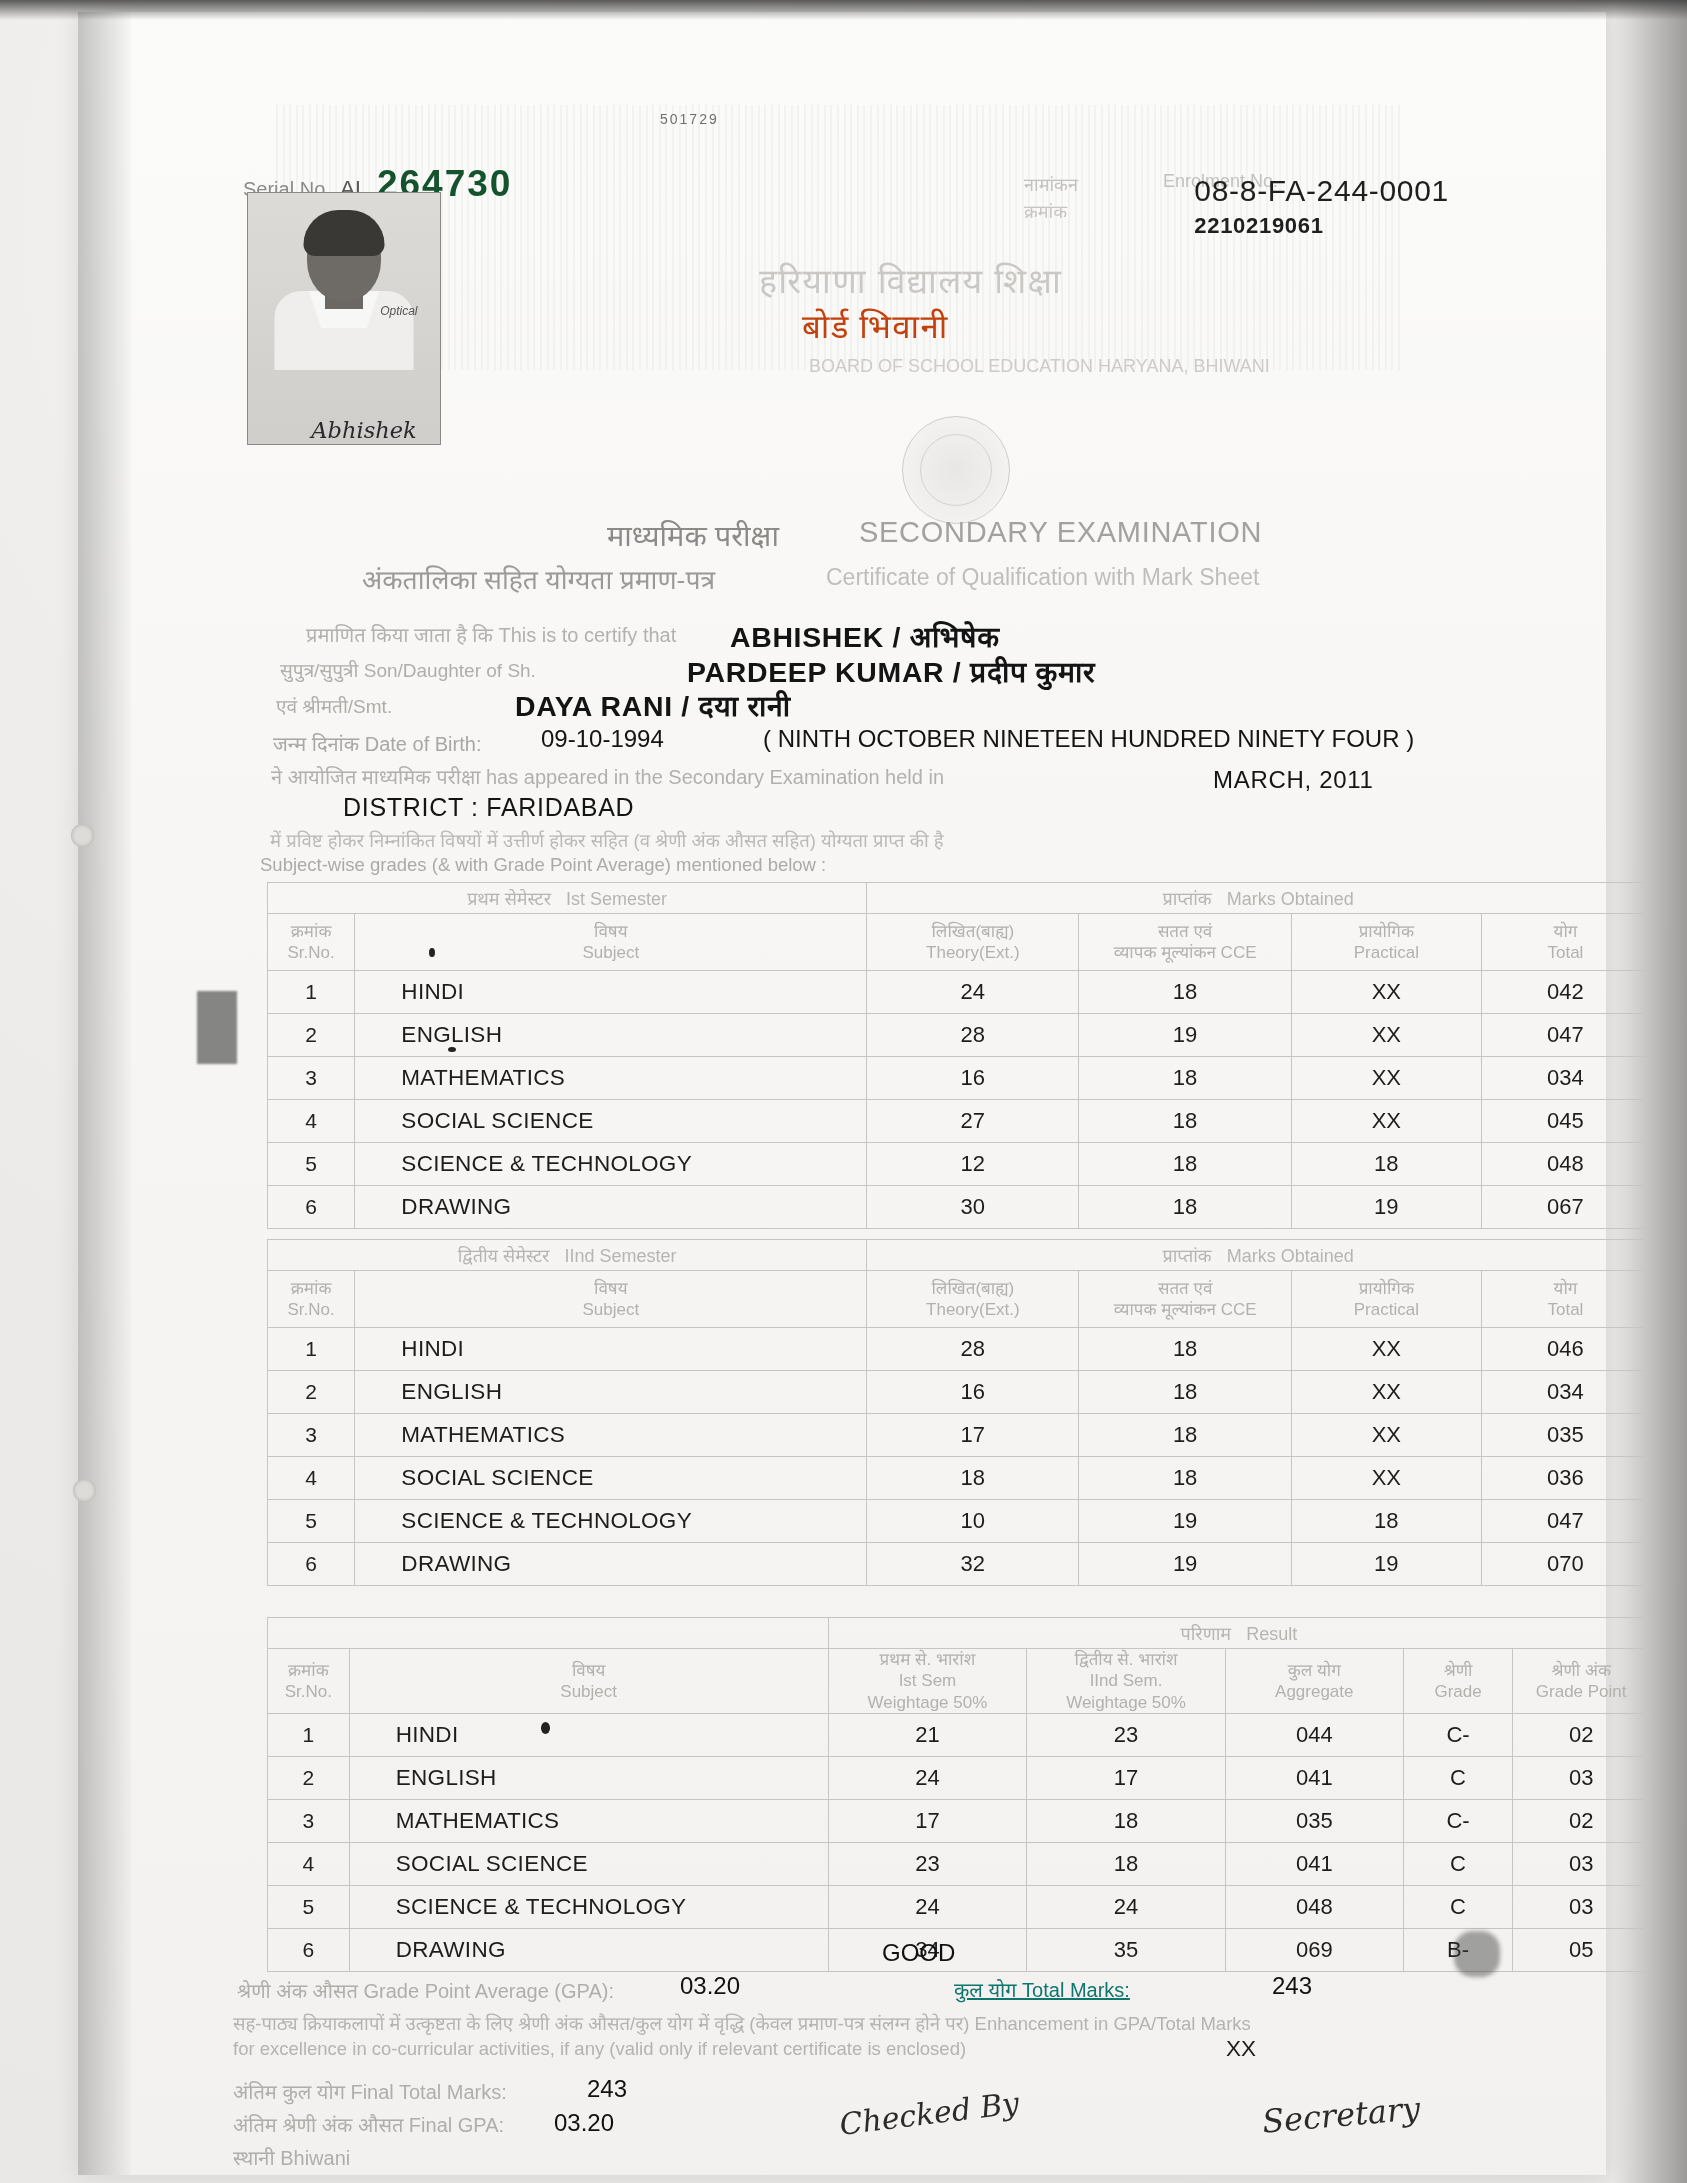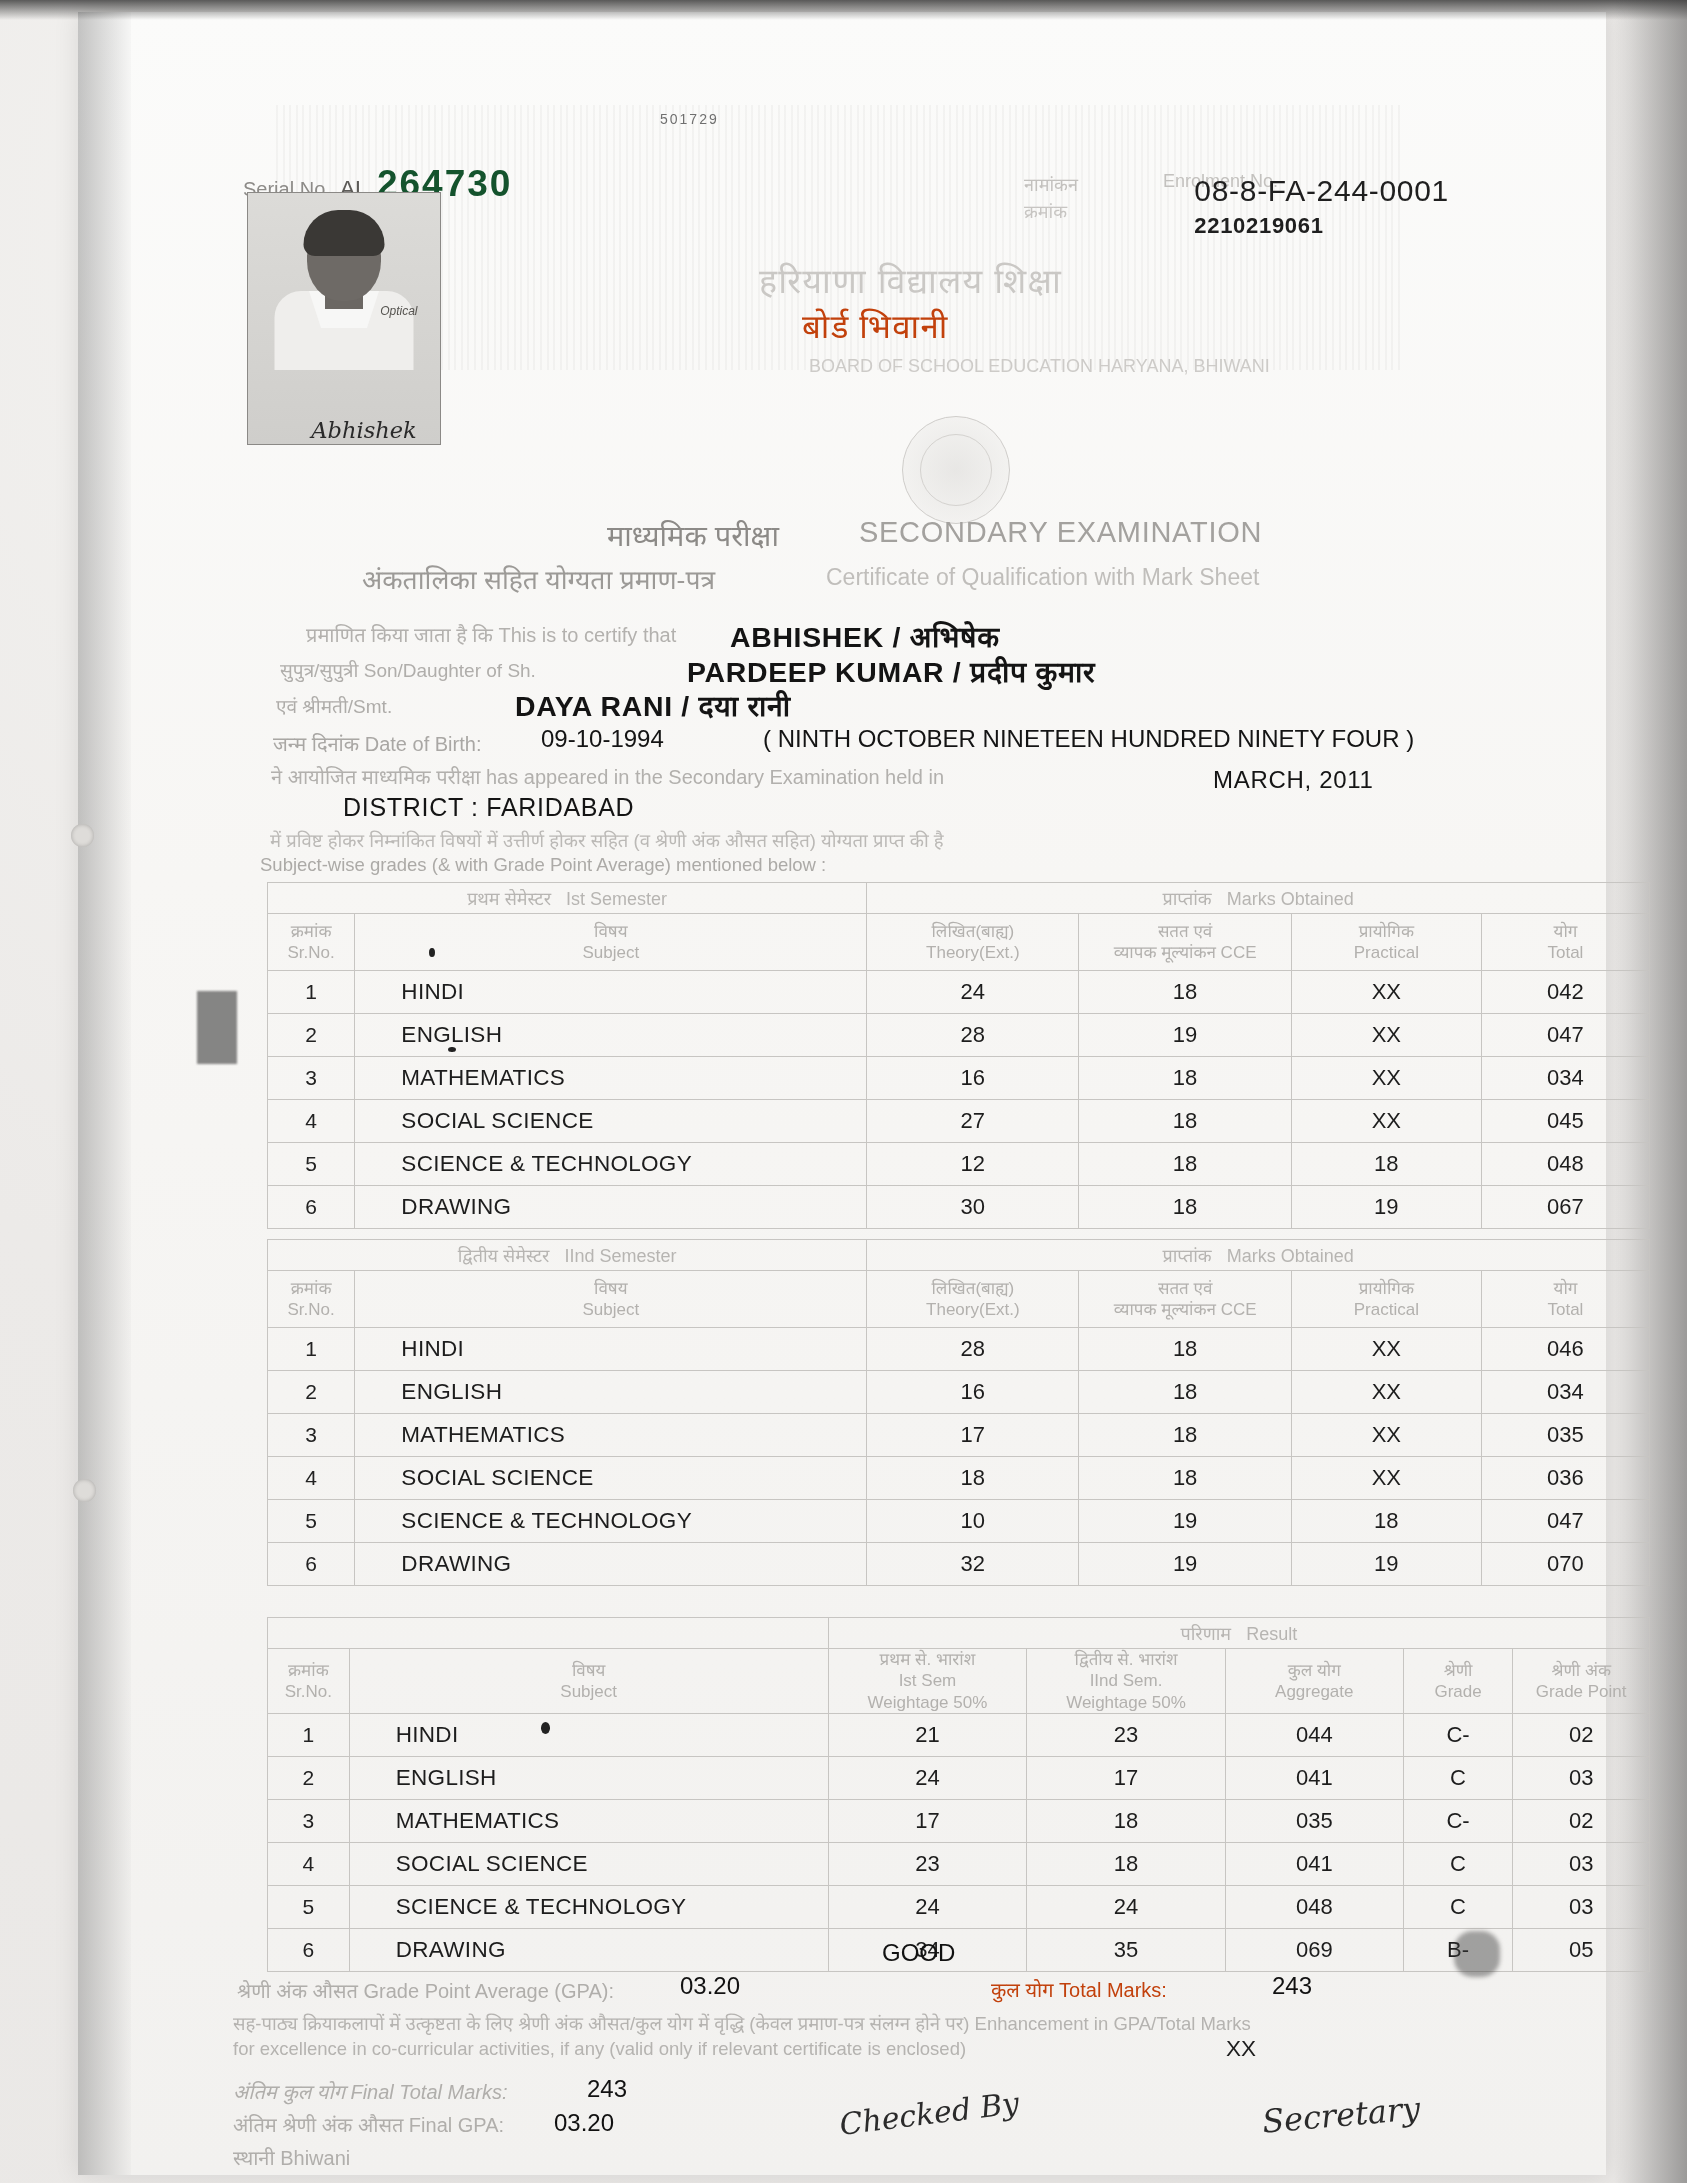--- a/index.html
+++ b/index.html
@@ -297,26 +297,26 @@
     position: absolute;
     font-size: 20px;
   }
   .ft-label { color: #b0aeab; }
   .ft-val { color: #111; font-size: 24px; }
 
   .ga-label   { left: 159px; top: 1932px; }
   .ga-value   { left: 804px; top: 1927px; }
   .gpa-label  { left: 159px; top: 1965px; }
   .gpa-value  { left: 602px; top: 1960px; }
-  .tm-label   { left: 913px; top: 1964px; color:#c2410c; }
+  .tm-label   { left: 876px; top: 1964px; color:#0f766e;text-decoration:underline; }
   .tm-value   { left: 1194px; top: 1960px; }
   .cc-line1   { left: 155px; top: 1998px; font-size: 18.5px; color:#b5b3b0; }
   .cc-line2   { left: 155px; top: 2026px; font-size: 18.5px; color:#b5b3b0; }
   .cc-xx      { left: 1148px; top: 2024px; font-size: 22.5px; color:#1d1d1d; }
-  .ftm-label  { left: 155px; top: 2066px; font-style: italic; }
+  .ftm-label  { left: 155px; top: 2066px; }
   .ftm-value  { left: 509px; top: 2063px; }
   .fgpa-label { left: 155px; top: 2099px; }
   .fgpa-value { left: 476px; top: 2097px; }
   .place-label{ left: 155px; top: 2132px; }
 
   .sign-hand {
     position: absolute; left: 761px; top: 2084px;
     font-size: 30px; color: #2b2b2b;
     font-family: "DejaVu Serif", serif; font-style: italic;
     transform: rotate(-7deg);

